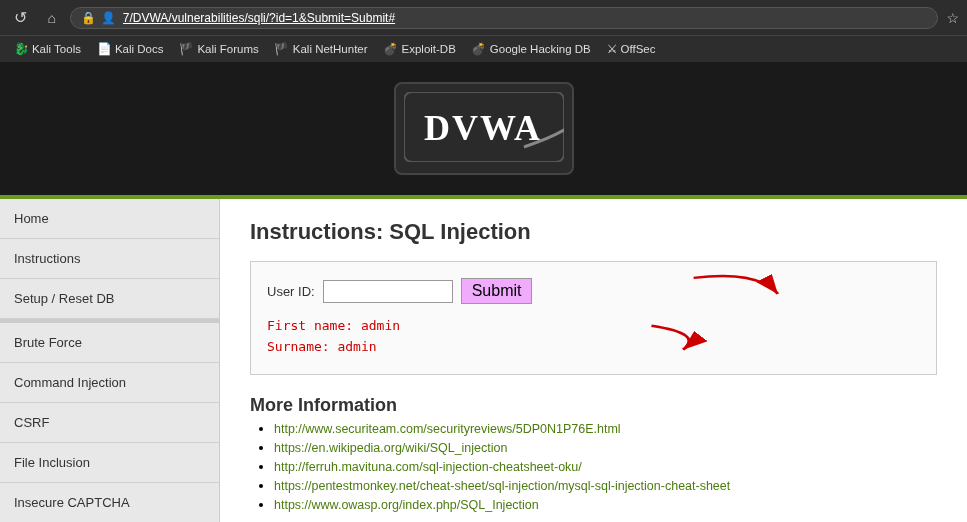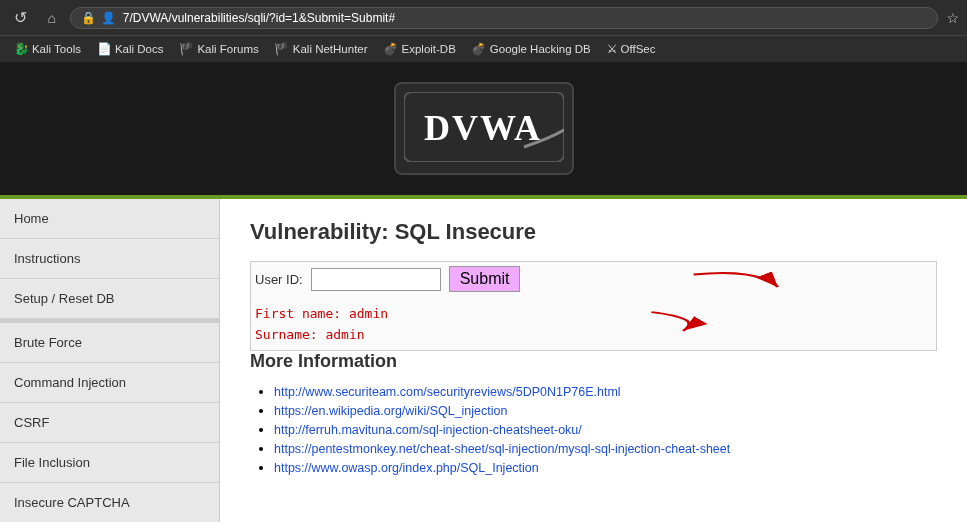--- a/index.html
+++ b/index.html
@@ -35,20 +35,21 @@
       align-items: center;
       gap: 6px;
     }
     .browser-address-input {
       background: transparent;
       border: none;
       outline: none;
       color: #fff;
       flex: 1;
       font-size: 12px;
+      text-decoration: underline;
     }
     .browser-star {
       color: #ccc;
       font-size: 14px;
     }
     .browser-security-icon {
       color: #aaa;
       font-size: 12px;
     }
 
@@ -131,21 +132,22 @@
     .page-title {
       font-size: 22px;
       font-weight: bold;
       color: #333;
       margin-bottom: 16px;
     }
 
     
     .form-box {
       border: 1px solid #ccc;
-      padding: 4px;
+      padding: 16px;
+      margin-bottom: 20px;
       background: #fafafa;
       position: relative;
     }
     .form-row {
       display: flex;
       align-items: center;
       gap: 8px;
       margin-bottom: 12px;
     }
     .form-label {
@@ -179,31 +181,31 @@
       top: 0; left: 0;
       width: 100%; height: 100%;
       pointer-events: none;
     }
 
     
     .more-info-title {
       font-size: 18px;
       font-weight: bold;
       color: #333;
-      margin-bottom: 12px;
+      margin-bottom: 5px;
     }
     .more-info-list {
       list-style: disc;
       padding-left: 24px;
     }
     .more-info-list li {
       margin-bottom: 4px;
     }
     .more-info-list a {
-      color: #1d4ed8;
+      color: #4d7c0f;
       text-decoration: none;
       font-size: 12.5px;
     }
   </style>
 </head>
 <body>
 
 <div class="browser-chrome">
   <span class="browser-back-btn">↺</span>
   <span class="browser-home-btn">⌂</span>
@@ -269,21 +271,21 @@
     <a class="sidebar-item">Brute Force</a>
     <a class="sidebar-item">Command Injection</a>
     <a class="sidebar-item">CSRF</a>
     <a class="sidebar-item">File Inclusion</a>
     <a class="sidebar-item">Insecure CAPTCHA</a>
     <a class="sidebar-item active">SQL Injection</a>
 
   </div>
 
   <div class="content-area">
-    <h1 class="page-title">Vulnerability: SQL Insecure</h1>
+    <h1 class="page-title">Instructions: SQL Injection</h1>
 
     <div class="form-box" style="position:relative;">
       <div class="form-row">
         <label class="form-label">User ID:</label>
         <input class="form-input" type="text" value="" style="">
         <button class="form-submit-btn">Submit</button>
       </div>
       <div class="result-text">
         <div>First name: admin</div>
         <div>Surname: admin</div>

